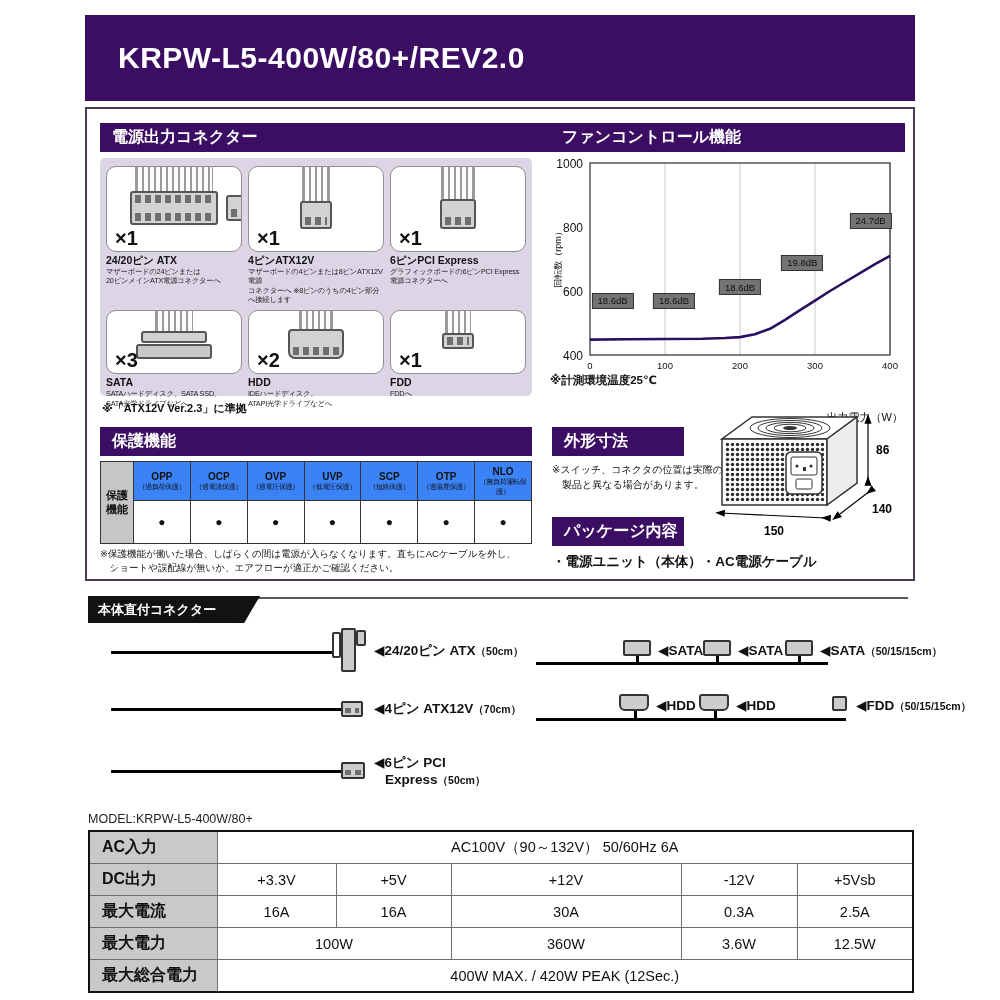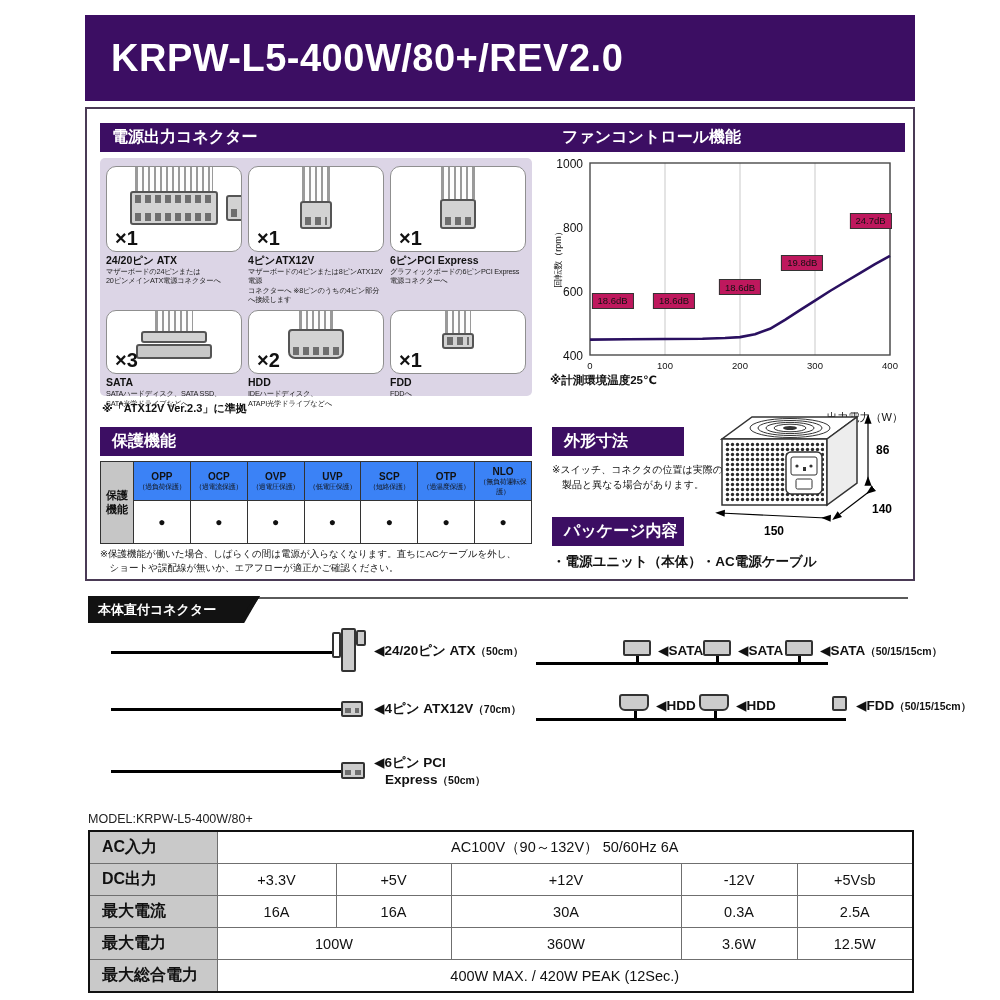--- a/index.html
+++ b/index.html
@@ -2,21 +2,21 @@
 <html><head>
 <meta charset="utf-8">
 <style>
   html,body{margin:0;padding:0;background:#fff;}
   body{font-family:"Liberation Sans","DejaVu Sans",sans-serif;color:#111;}
   .page{position:relative;width:1000px;height:1000px;background:#fff;overflow:hidden;}
 
   
   .title-bar{position:absolute;left:85px;top:15px;width:830px;height:86px;background:#3c0e63;
     display:flex;align-items:center;box-sizing:border-box;padding-left:22px;}
-  .title-bar h1{margin:4px;color:#fff;font-size:38px;font-weight:bold;letter-spacing:.5px;}
+  .title-bar h1{margin:11px;color:#fff;font-size:30px;font-weight:bold;letter-spacing:.5px;}
 
   
   .content-box{position:absolute;left:85px;top:107px;width:830px;height:474px;box-sizing:border-box;
     border:2px solid #4a3a55;background:#fff;}
   .sec-bar{position:absolute;background:#3c0e63;color:#fff;font-weight:bold;font-size:16px;
     display:flex;align-items:center;box-sizing:border-box;padding-left:12px;height:29px;}
 
   
   .conn-panel{position:absolute;left:13px;top:49px;width:432px;height:238px;background:#dcd5e6;border-radius:5px;
     box-sizing:border-box;padding:8px 6px 4px 6px;}
@@ -47,21 +47,21 @@
   .p-abbr{font-size:10px;font-weight:bold;}
   .p-full{font-size:7px;letter-spacing:-.3px;}
   .p-dot{height:40px;text-align:center;font-size:12px;background:#fff;}
   .prot-note{position:absolute;left:13px;top:438px;font-size:9.5px;line-height:1.45;white-space:pre-line;color:#111;}
 
   
   #fan-chart{position:absolute;left:463px;top:46px;width:355px;height:240px;}
   #fan-chart-svg{position:absolute;left:0;top:0;}
   .ytick{position:absolute;text-align:right;font-size:12px;}
   .xtick{position:absolute;width:30px;text-align:center;font-size:9.5px;}
-  .db-box{position:absolute;transform:translate(-50%,-50%);background:#be185d;border:1px solid #333;
+  .db-box{position:absolute;transform:translate(-50%,-50%);background:#737373;border:1px solid #333;
     font-size:9.5px;padding:1.5px 5px;white-space:nowrap;}
   .y-axis-label{position:absolute;left:-42px;top:96px;width:100px;text-align:center;font-size:9px;transform:rotate(-90deg);}
   .x-axis-label{position:absolute;right:2px;top:216px;font-size:11px;margin-top:39px;}
   .chart-note{position:absolute;left:0px;top:218px;font-size:11.5px;font-weight:bold;}
 
   
   .dim-note{position:absolute;left:465px;top:354px;font-size:10px;line-height:1.45;white-space:pre-line;}
   #psu-svg{position:absolute;left:613px;top:298px;}
   .pkg-line{position:absolute;left:465px;top:444px;font-size:13.5px;font-weight:bold;}
 

